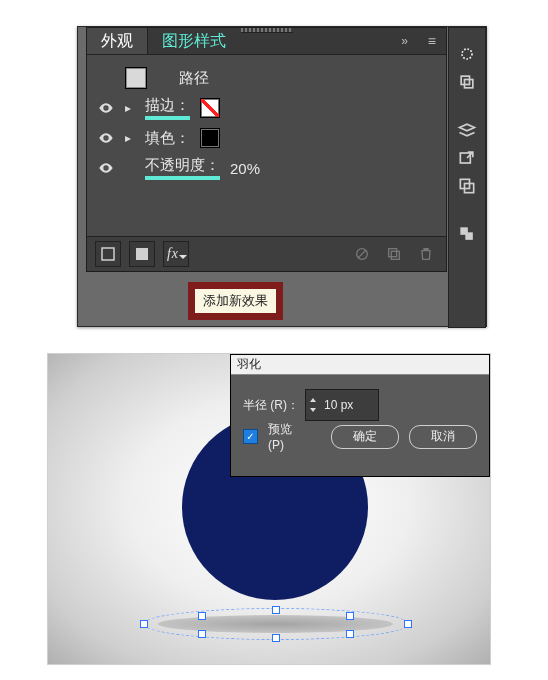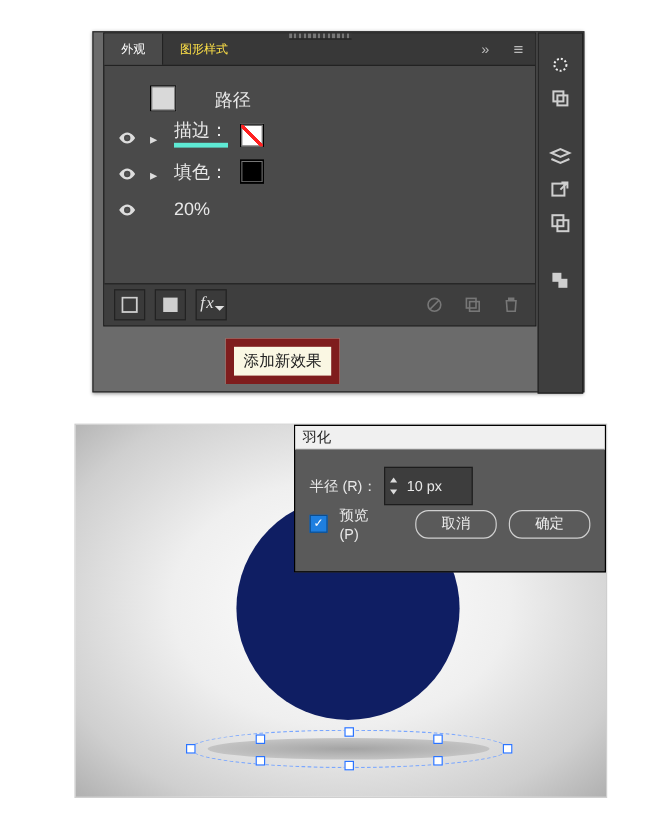--- a/index.html
+++ b/index.html
@@ -2,28 +2,28 @@
 <html><head>
 <meta charset="utf-8">
 <style>
   body{margin:0;background:#fff;font-family:"Microsoft YaHei",Arial,sans-serif;font-size:12px;color:#ccc}
   .stage{position:relative;width:548px;height:680px}
 
   
   .top-shot{position:absolute;left:77px;top:26px;width:408px;height:299px;background:#6b6b6b;border:1px solid #2a2a2a;box-shadow:0 1px 3px rgba(0,0,0,.4)}
   .panel{position:absolute;left:8px;top:0;width:359px;height:243px;background:#4a4a4a;border:1px solid #1e1e1e}
   .tabbar{display:flex;align-items:center;height:26px;background:#383838;border-bottom:1px solid #222}
-  .tab{display:flex;align-items:center;height:26px;padding:0 14px;font-size:10px;color:#cfcfcf;cursor:pointer}
+  .tab{display:flex;align-items:center;height:26px;padding:0 14px;font-size:16px;color:#cfcfcf;cursor:pointer}
   .tab.active{background:#4a4a4a;color:#fff;border-right:1px solid #222}
-  .tab.inactive{color:#fde047}
+  .tab.inactive{color:#5eead4}
   .tab-spacer{flex:1}
   .tab-more{padding:0 8px;color:#bbb;letter-spacing:2px;font-size:12px}
   .tab-menu{padding:0 10px;color:#bbb;font-size:14px}
   .rows{padding:8px 10px 0 10px}
-  .row{display:flex;align-items:flex-end;height:30px;gap:10px}
+  .row{display:flex;align-items:center;height:30px;gap:10px}
   .eye{width:18px;display:flex;justify-content:center}
   .eye svg{width:16px;height:16px}
   .chev{width:10px;color:#ddd;font-size:12px}
   .swatch{width:20px;height:20px;background:#d9d9d9;border:1px solid #000;box-shadow:inset 0 0 0 1px #888}
   .swatchSm{width:18px;height:18px;background:#fff;border:1px solid #000;box-shadow:inset 0 0 0 1px #777;display:inline-block}
   .swNone{position:relative;background:#fff}
   .swNone::after{content:"";position:absolute;inset:0;background:linear-gradient(to top right,transparent 44%,#ff2020 44%,#ff2020 56%,transparent 56%)}
   .swFill{background:#000}
   .lbl{font-size:15px;color:#e8e8e8}
   .u{border-bottom:4px solid #5eead4;padding-bottom:1px}
@@ -37,21 +37,21 @@
   .tooltip{position:absolute;background:#faf7e3;border:7px solid #7f1d1d;color:#222;padding:3px 8px;font-size:13px;white-space:nowrap}
   
   .rstrip{position:absolute;right:0;top:0;width:36px;height:100%;background:#3e3e3e;border:1px solid #222;display:flex;flex-direction:column;align-items:center}
   .rstrip .sep{height:12px}
   .rbtn{width:30px;height:28px;display:flex;align-items:center;justify-content:center;color:#cfcfcf}
   .rbtn svg{width:20px;height:20px}
   .rgap{flex:0 0 20px}
   .grip{position:absolute;left:50%;top:0;transform:translateX(-50%);width:52px;height:4px;background:repeating-linear-gradient(90deg,#777 0 2px,#3a3a3a 2px 4px);border-bottom:1px solid #222}
 
   
-  .bot-shot{position:absolute;left:62px;top:353px;width:442px;height:310px;background:#fff;border:1px solid #cfcfcf}
+  .bot-shot{position:absolute;left:47px;top:353px;width:442px;height:310px;background:#fff;border:1px solid #cfcfcf}
   .canvas{position:absolute;inset:0;background:radial-gradient(ellipse at 50% 48%,#ffffff 0%,#efefef 45%,#cfcfcf 80%,#b0b0b0 100%)}
   .ball{position:absolute;width:186px;height:186px;border-radius:50%;background:#0f1e63;left:134px;top:60px;filter:blur(.3px)}
   .shadow{position:absolute;left:110px;top:261px;width:235px;height:18px;border-radius:50%;background:radial-gradient(ellipse at center,#9c9c9c 0%,#c0c0c0 70%,transparent 100%);opacity:.9}
   .sel{position:absolute;left:95px;top:254px;width:265px;height:30px;border:1px dashed #7aa7ff;border-radius:50%/50%}
   .hdl{position:absolute;width:6px;height:6px;background:#fff;border:1px solid #2b74ff}
   
   .dlg{position:absolute;left:182px;top:0;width:258px;border:1px solid #000;background:#5a5a5a}
   .dlg-title{background:#f0f0f0;color:#222;height:19px;line-height:19px;padding-left:6px;border-bottom:1px solid #888;font-size:12px}
   .dlg-body{padding:14px 12px 14px 12px;color:#e8e8e8}
   .field{display:flex;align-items:center;gap:6px;}
@@ -120,20 +120,21 @@
         </div>
 
         <div class="row">
           <span class="eye">
             <svg viewBox="0 0 24 24">
                 <path fill="#ddd" d="M12 5C6 5 2 12 2 12s4 7 10 7 10-7 10-7-4-7-10-7zm0 11a4 4 0 110-8 4 4 0 010 8z"></path>
                 <circle cx="12" cy="12" r="2" fill="#555"></circle>
               </svg>
           </span>
           <span class="chev" style="visibility:hidden">▸</span>
+          <span class="lbl u">不透明度：</span>
           <span class="lbl">20%</span>
         </div>
       </div>
 
       <div class="bottombar">
         <div class="ib">
           <svg width="14" height="14" viewBox="0 0 14 14">
               <rect x="1" y="1" width="12" height="12" fill="none" stroke="#cfcfcf" stroke-width="1.5"></rect>
             </svg>
         </div>
@@ -231,20 +232,20 @@
               <div class="up"></div>
               <div class="dn"></div>
             </div>
             <input type="text" value="10 px" style="">
           </div>
         </div>
         <div class="dlg-row">
           <span class="cb">✓</span>
           <span>预览 (P)</span>
           <span class="spacer"></span>
+          <div class="pill">确定</div>
           <div class="pill">取消</div>
-          <div class="pill">确定</div>
         </div>
       </div>
     </div>
   </div>
 
 </div>
 
 </body></html>

